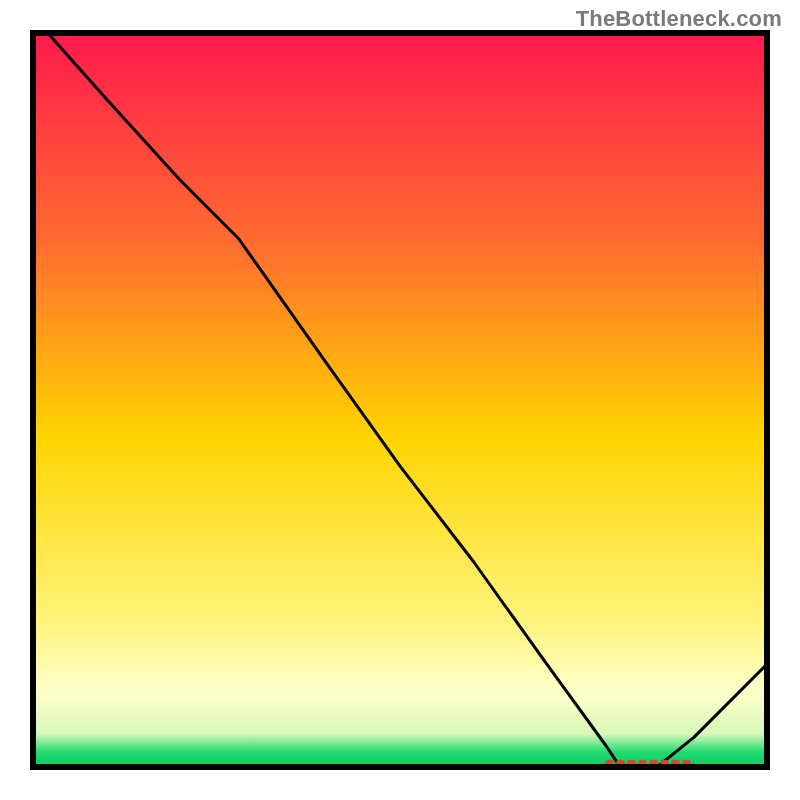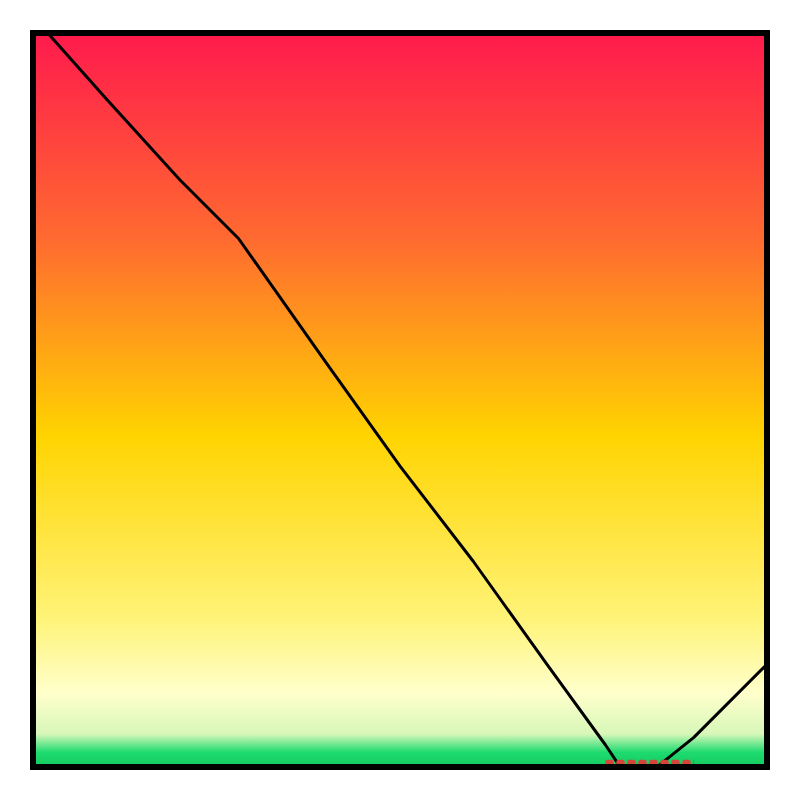--- a/index.html
+++ b/index.html
@@ -34,20 +34,21 @@
     height: 740px;
   }
   .plot svg {
     display: block;
   }
 </style>
 </head>
 <body>
 
 <div class="container">
+  <div class="watermark">TheBottleneck.com</div>
 
   <div class="plot">
     <svg id="chart-svg" width="740" height="740" viewBox="0 0 740 740">
       <defs>
         <linearGradient id="bg-grad" x1="0" y1="0" x2="0" y2="1">
           <stop id="g0" offset="0%" stop-color="#ff1a4d"></stop>
           <stop id="g1" offset="28%" stop-color="#ff6a30"></stop>
           <stop id="g2" offset="55%" stop-color="#ffd400"></stop>
           <stop id="g3" offset="80%" stop-color="#fff47a"></stop>
           <stop id="g4" offset="90%" stop-color="#ffffcc"></stop>

